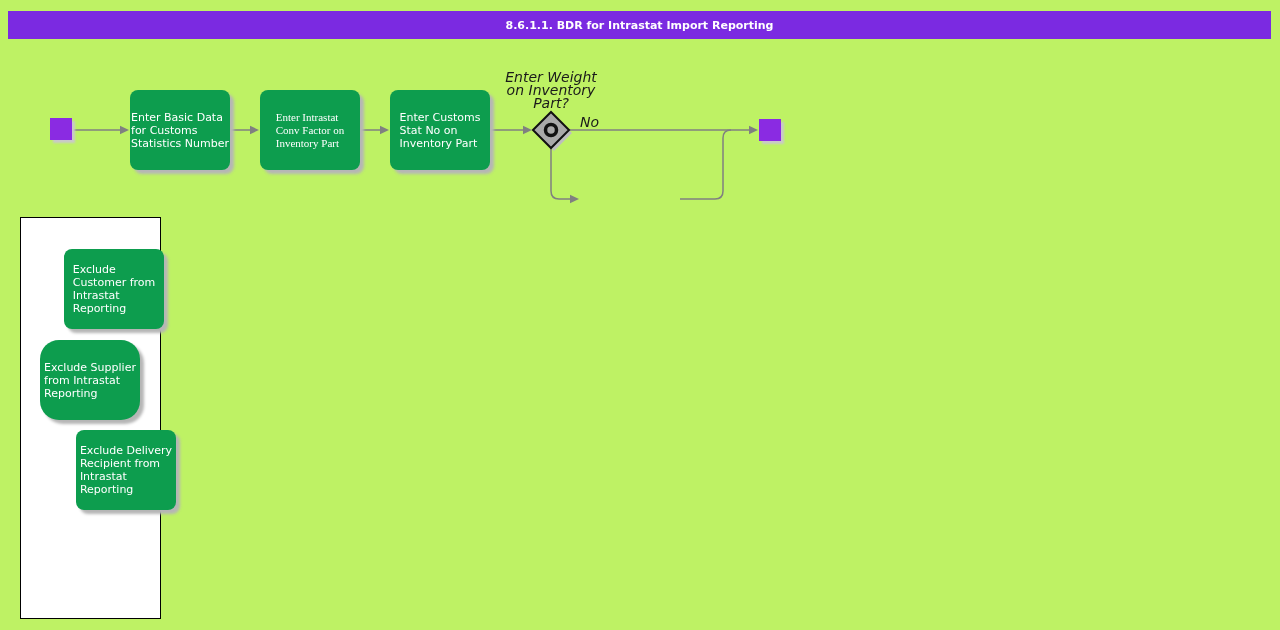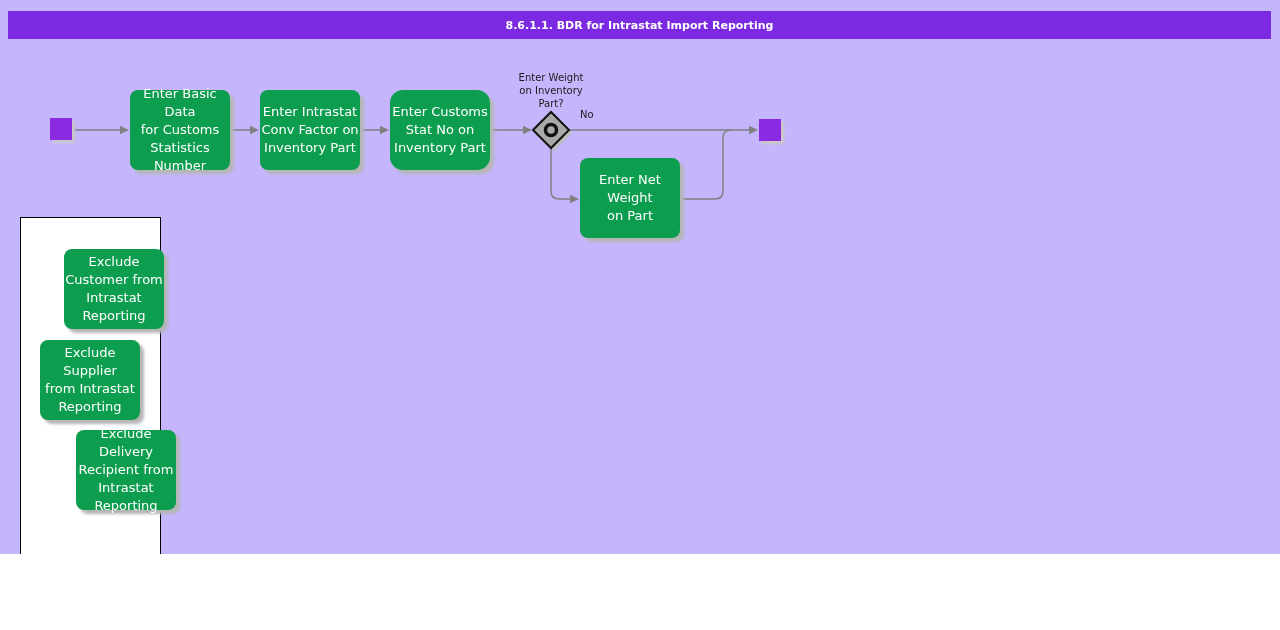--- a/index.html
+++ b/index.html
@@ -1,54 +1,54 @@
 <!DOCTYPE html>
 <html style="--banner-purple: #7b2ae1; --activity-green: #0d9d4e; --event-purple: #8a2be2; --connector-gray: #808080; --gateway-gray: #a9a9a9;"><head>
 <meta charset="utf-8">
 <style>
   html,body{margin:0;padding:0;background:#ffffff;}
   #stage{
-    position:relative;width:1280px;height:554px;background:#c4b5fd;overflow:hidden;
+    position:relative;width:1280px;height:630px;background:#bef264;overflow:hidden;
     font-family:"DejaVu Sans","Liberation Sans",sans-serif;
   }
   .title-bar{
     position:absolute;left:8px;top:11px;width:1263px;height:28px;
     background:var(--banner-purple);color:#ffffff;
     display:flex;align-items:center;justify-content:center;
     font-size:11px;font-weight:bold;
   }
   .connector-layer{position:absolute;left:0;top:0;width:1280px;height:630px;}
   .event-square{
     position:absolute;width:22px;height:22px;background:var(--event-purple);
     box-shadow:3px 3px 2px #c9c9c9;
   }
   .start-square{left:50px;top:118px;}
   .end-square{left:759px;top:119px;}
   .activity{
     position:absolute;width:100px;height:80px;background:var(--activity-green);
     border-radius:8px;box-shadow:4px 4px 3px #b6b6b6;
-    color:#ffffff;font-size:13px;line-height:18px;text-align:center;
+    color:#ffffff;font-size:11px;line-height:13px;
     display:flex;align-items:center;justify-content:center;
     white-space:pre-line;cursor:pointer;
   }
   .flow-box{top:90px;}
-  .fb1{left:130px;} .fb2{left:260px;} .fb3{left:390px;border-radius:13px;}
+  .fb1{left:130px;} .fb2{left:260px;font-family:Liberation Serif, serif;} .fb3{left:390px;}
   .branch-box{left:580px;top:158px;}
   .diagram-label{
-    position:absolute;color:#1a1a1a;font-size:10px;line-height:13px;
-    white-space:pre-line;text-align:center;
+    position:absolute;color:#1a1a1a;font-size:14px;line-height:13px;
+    white-space:pre-line;text-align:center;font-style:italic;
   }
   .question-label{left:487px;top:71px;width:128px;}
-  .no-label{left:580px;top:108px;text-align:center;}
+  .no-label{left:580px;top:116px;text-align:center;}
   .ga-heading{left:20px;top:182px;width:140px;}
   .ga-panel{
     position:absolute;left:20px;top:217px;width:141px;height:402px;
     border:1px solid #000000;box-sizing:border-box;background:#ffffff;
   }
-  .ga1{left:40px;top:249px;margin-left:24px;} .ga2{left:40px;top:340px;}
+  .ga1{left:40px;top:249px;margin-left:24px;} .ga2{left:40px;top:340px;border-radius:19px;}
   .ga3{left:40px;top:430px;margin-left:36px;} .ga4{left:40px;top:520px;}
   .conn{stroke:var(--connector-gray);stroke-width:1.5;fill:none;}
   .arrowhead{fill:var(--connector-gray);stroke:none;}
 </style>
 </head>
 <body>
 
 <div id="stage">
 
   <div class="title-bar">
@@ -94,24 +94,20 @@
     <span>Enter Customs
 Stat No on
 Inventory Part</span>
   </div>
 
   <div class="diagram-label question-label">Enter Weight
 on Inventory
 Part?</div>
   <div class="diagram-label no-label">No</div>
 
-  <div class="activity branch-box">
-    <span>Enter Net Weight
-on Part</span>
-  </div>
 
   <div class="event-square end-square"></div>
 
   <div class="ga-panel"></div>
 
   <div class="activity ga1">
     <span>Exclude
 Customer from
 Intrastat
 Reporting</span>

